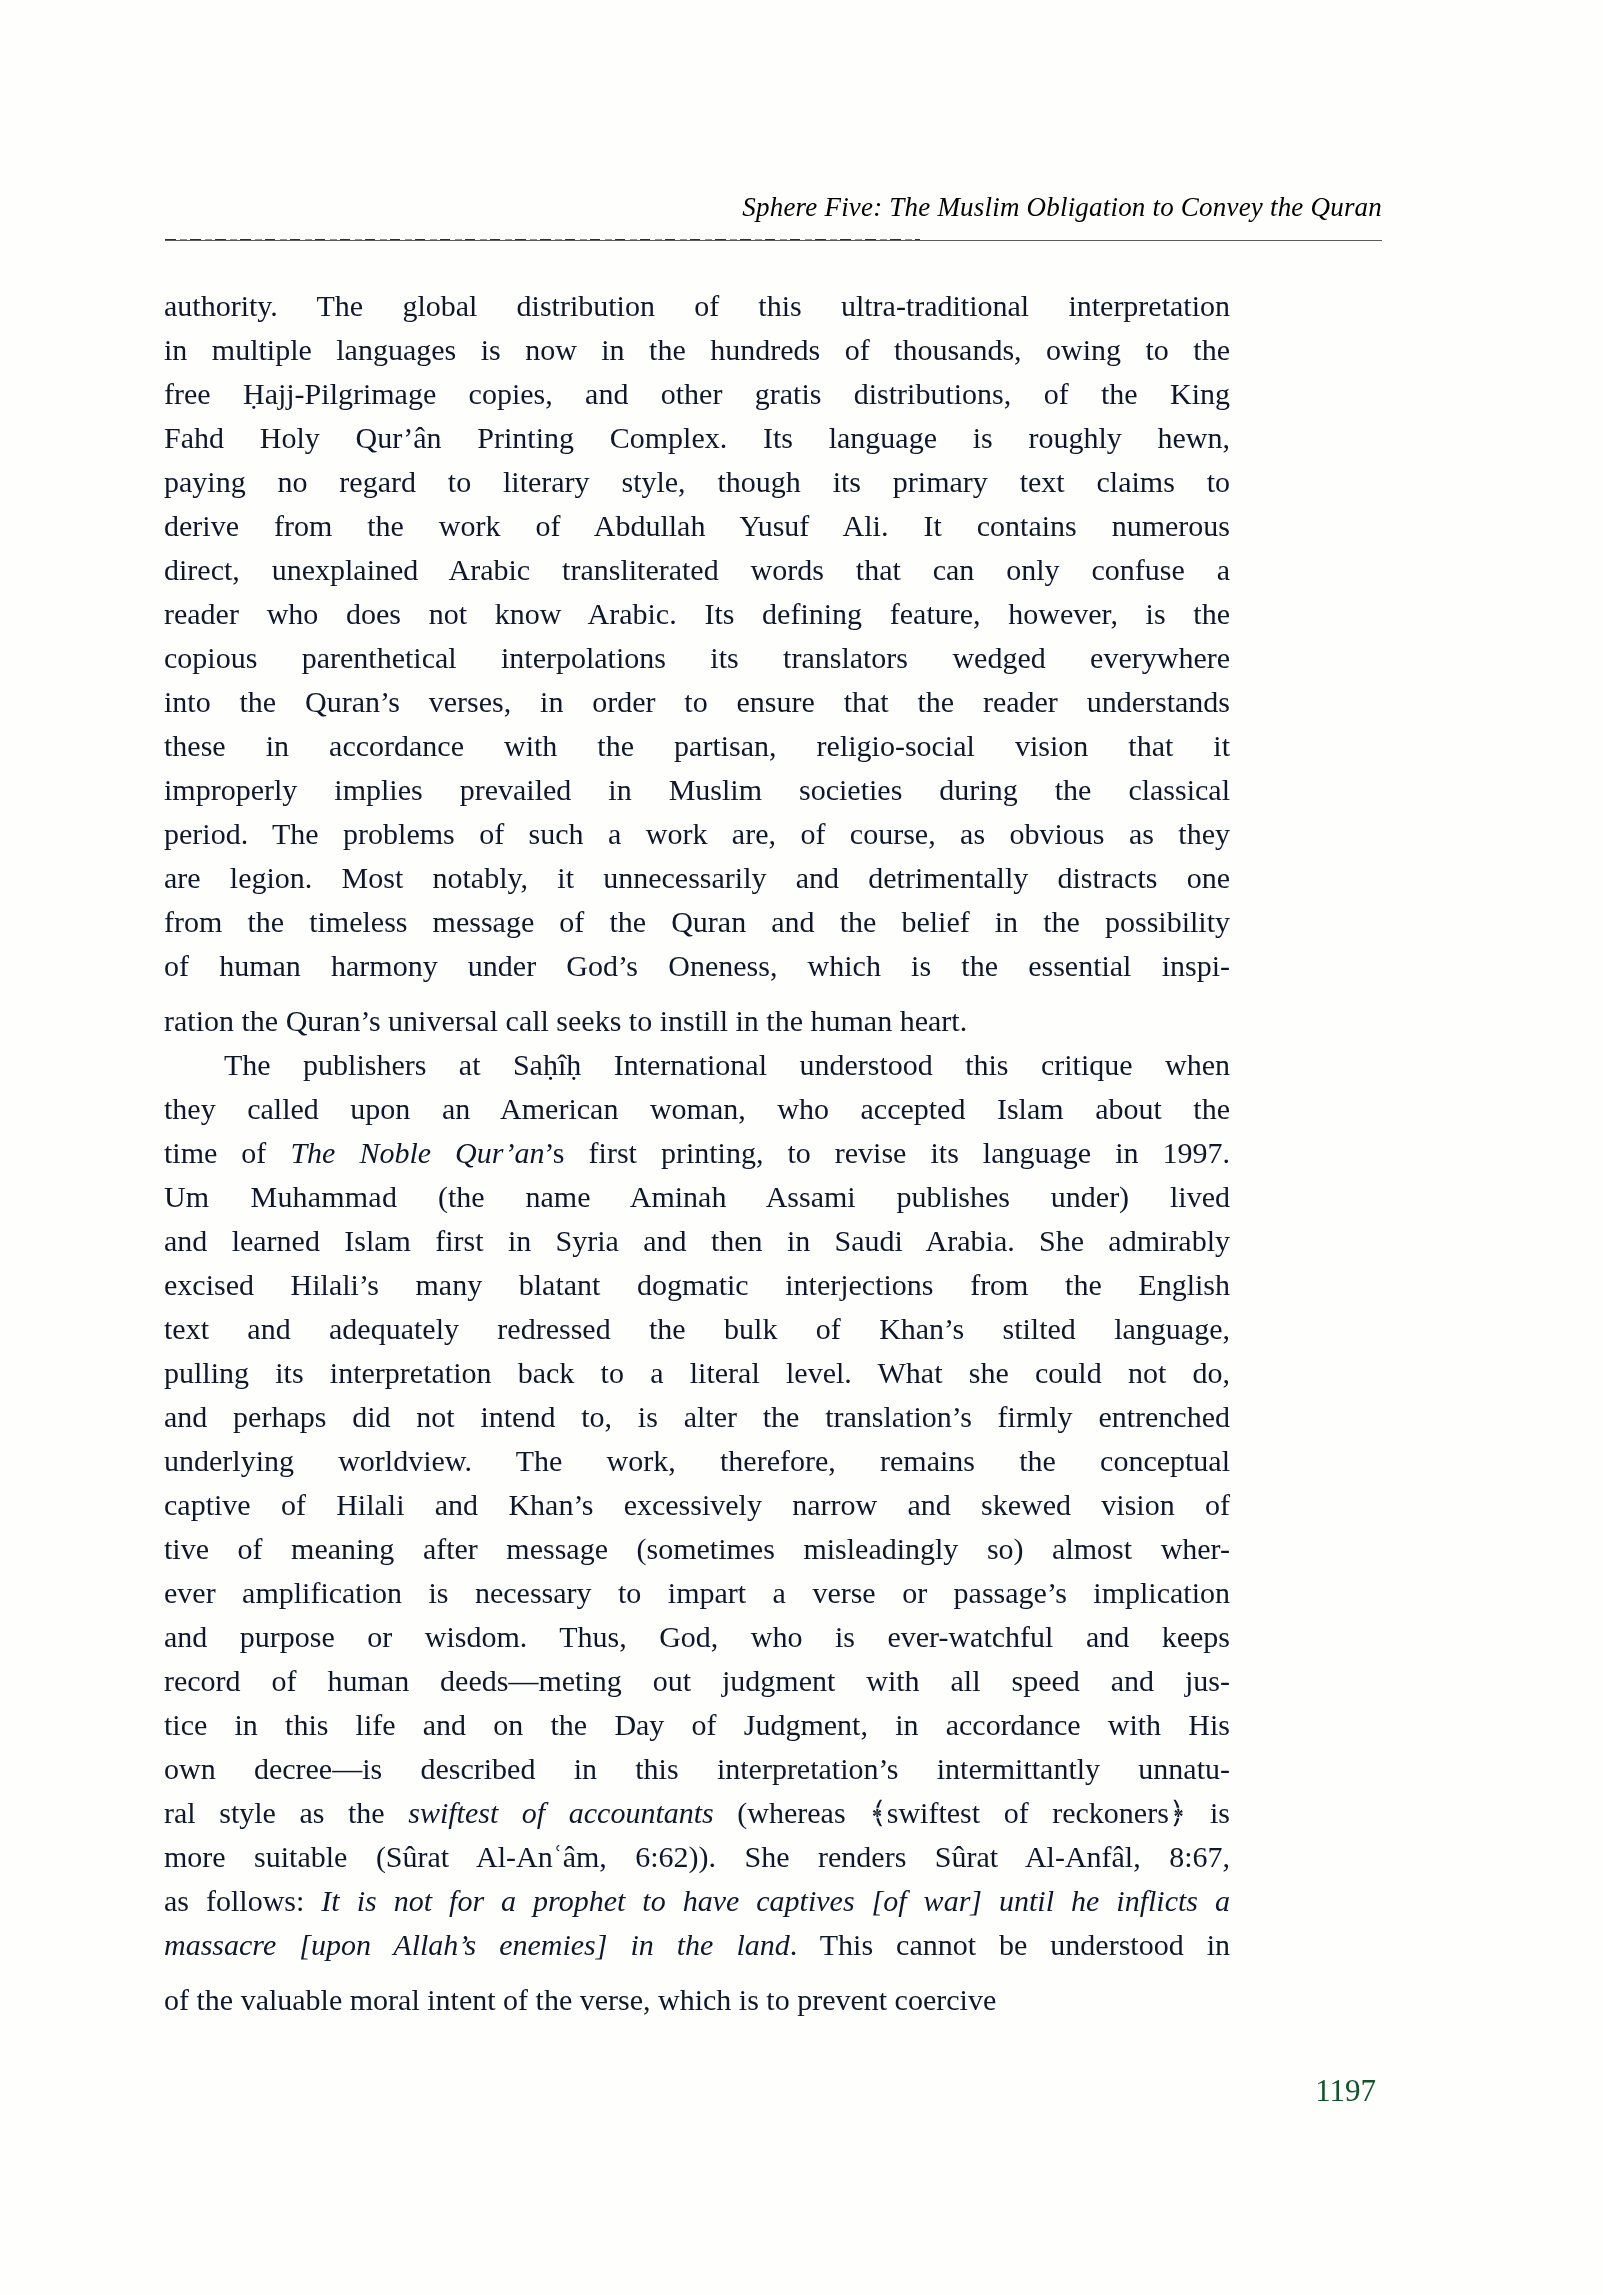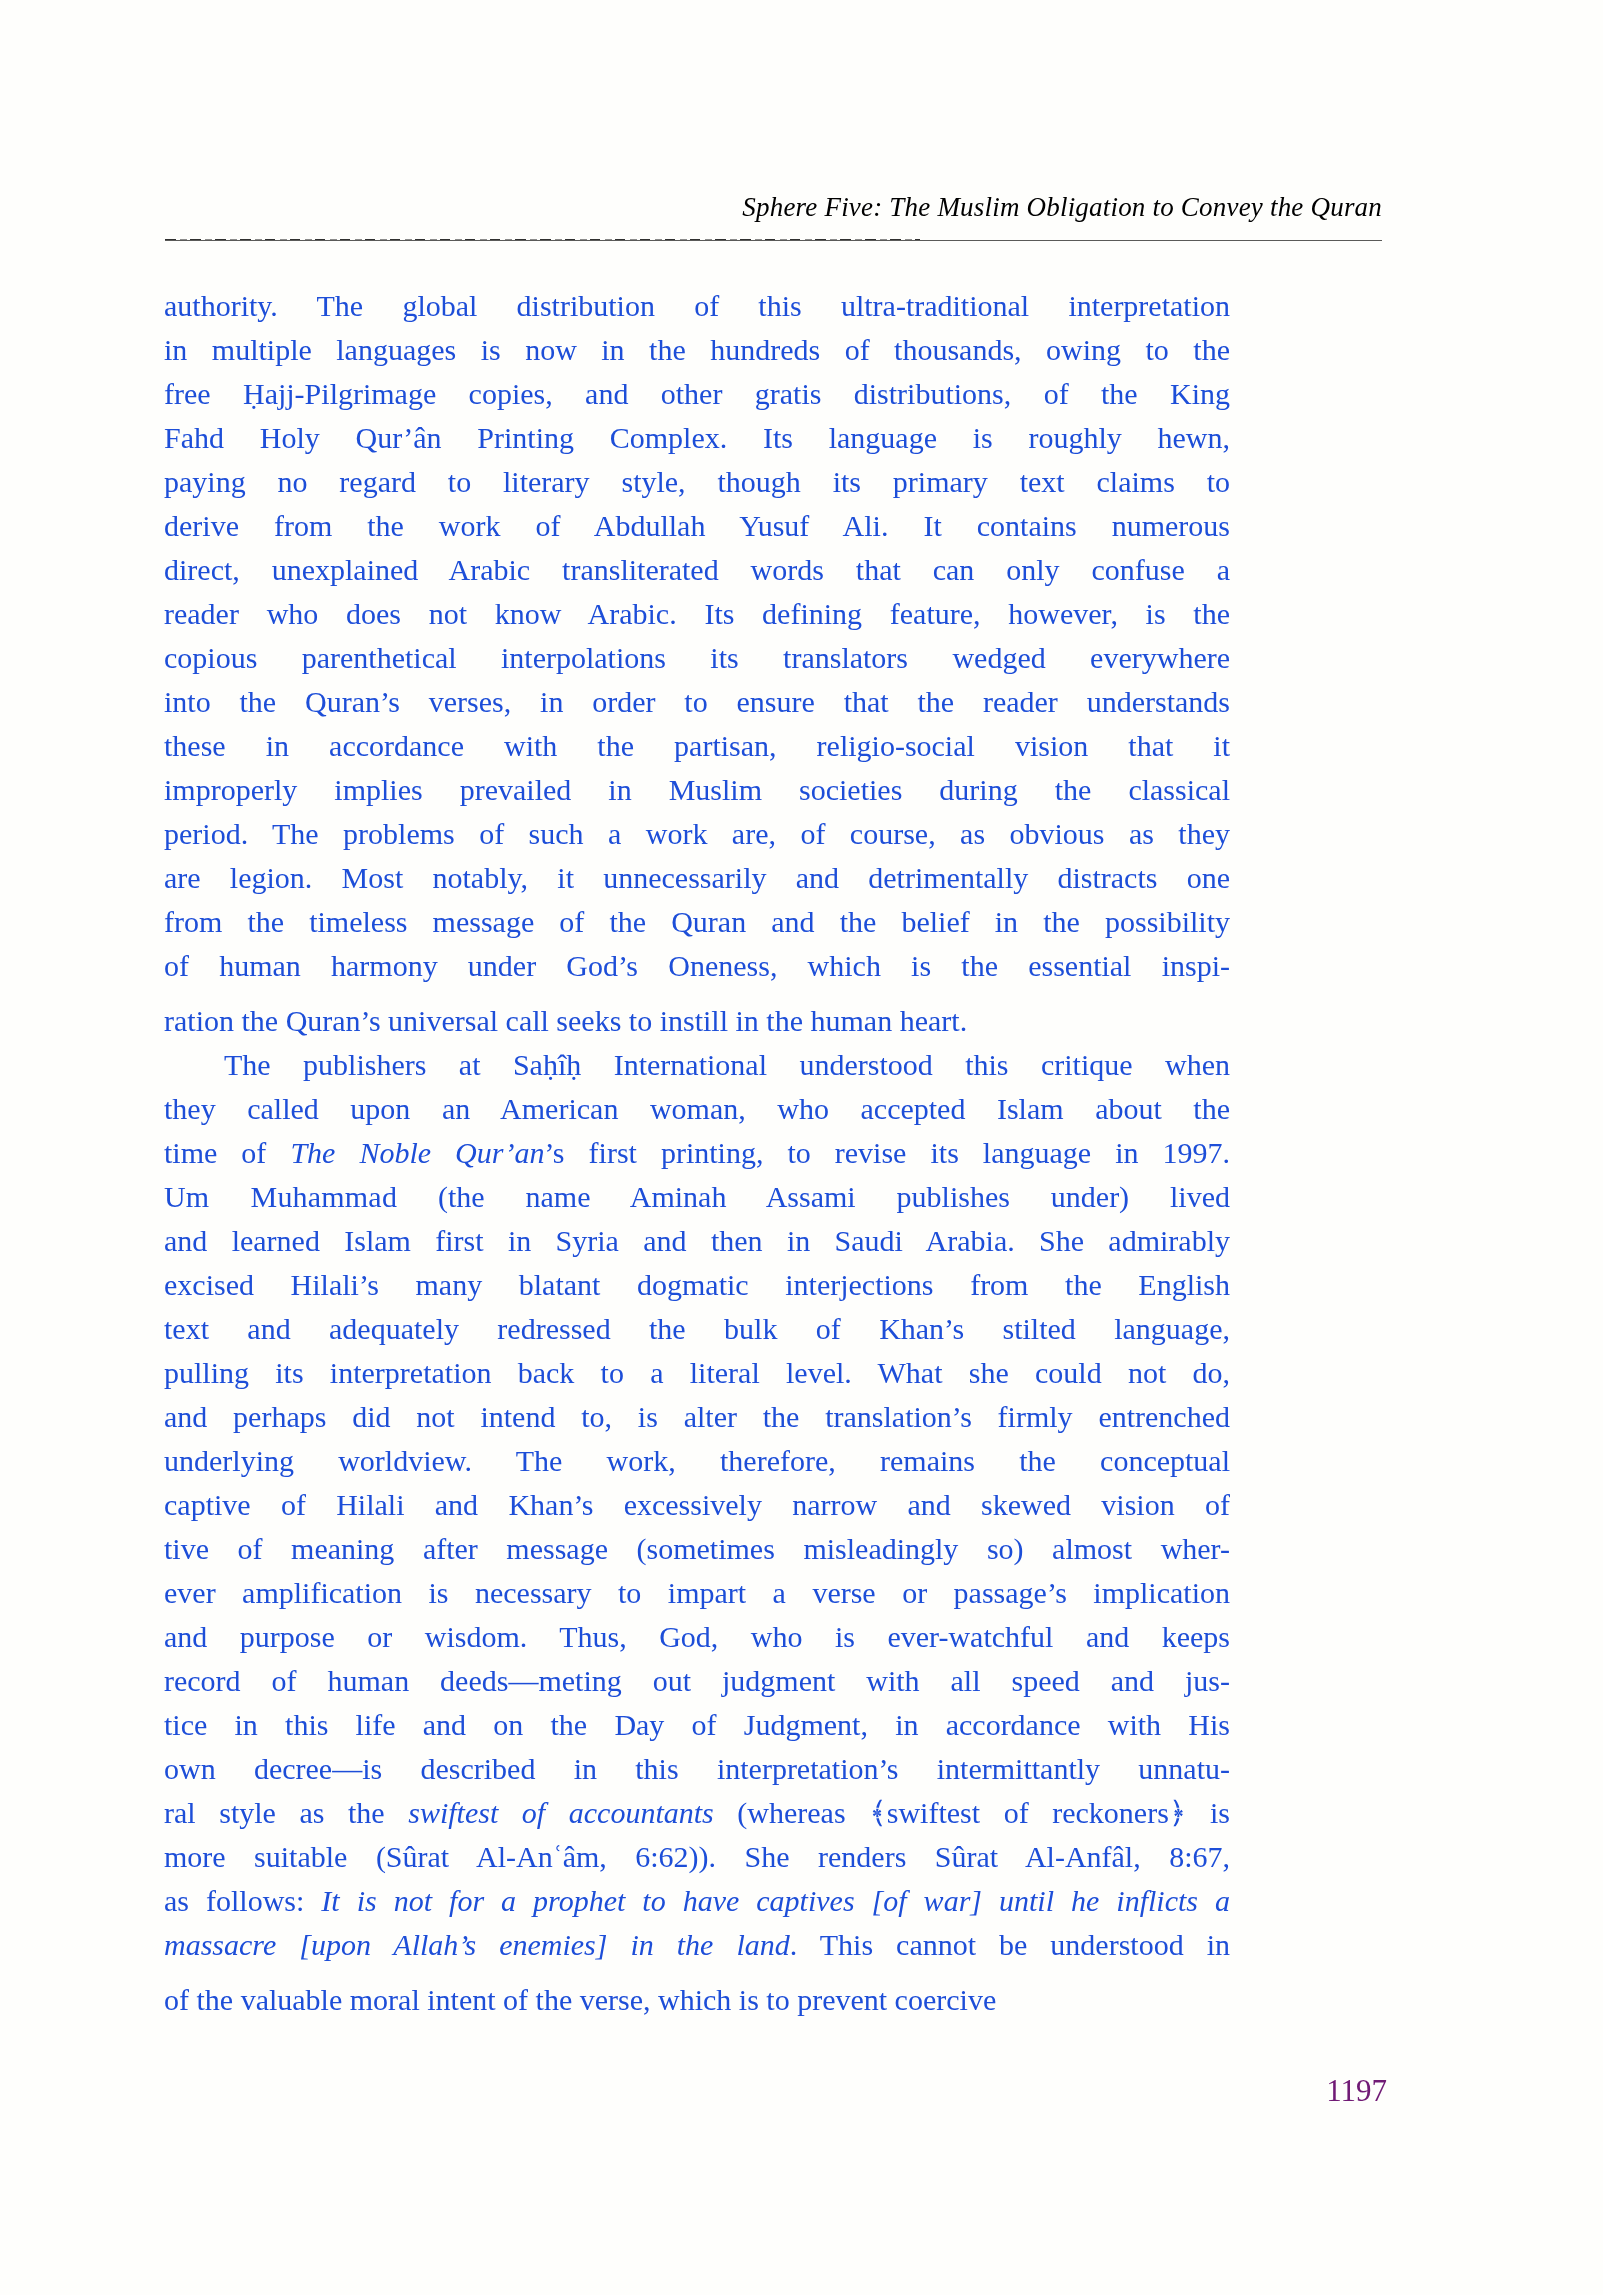--- a/index.html
+++ b/index.html
@@ -42,32 +42,32 @@
     position:absolute;
     top:284px;left:164px;
     width:1066px;
   }
   .line{
     text-align:justify;
     text-align-last:justify;
     line-height:44px;
     font-size:30px;
     white-space:normal;
-    color:#1d4ed8;
+    color:#0f172a;
   }
   .line.last{ text-align-last:left;margin-top:11px; }
   .line.indent{ text-indent:60px; }
   .line span.i{ font-style:italic;margin-top:32px; }
   .line span.b{ font-weight:400; letter-spacing:0.2px;margin-top:33px; }
   .page-number{
     position:absolute;
     top:2073px;
-    right:217px;
+    right:228px;
     font-size:31px;
-    color:#701a75;
+    color:#14532d;
   }
 </style>
 </head>
 <body>
 
 <div class="page">
 
   <div class="running-header">Sphere Five: The Muslim Obligation to Convey the Quran</div>
 
   <div class="header-rule">

